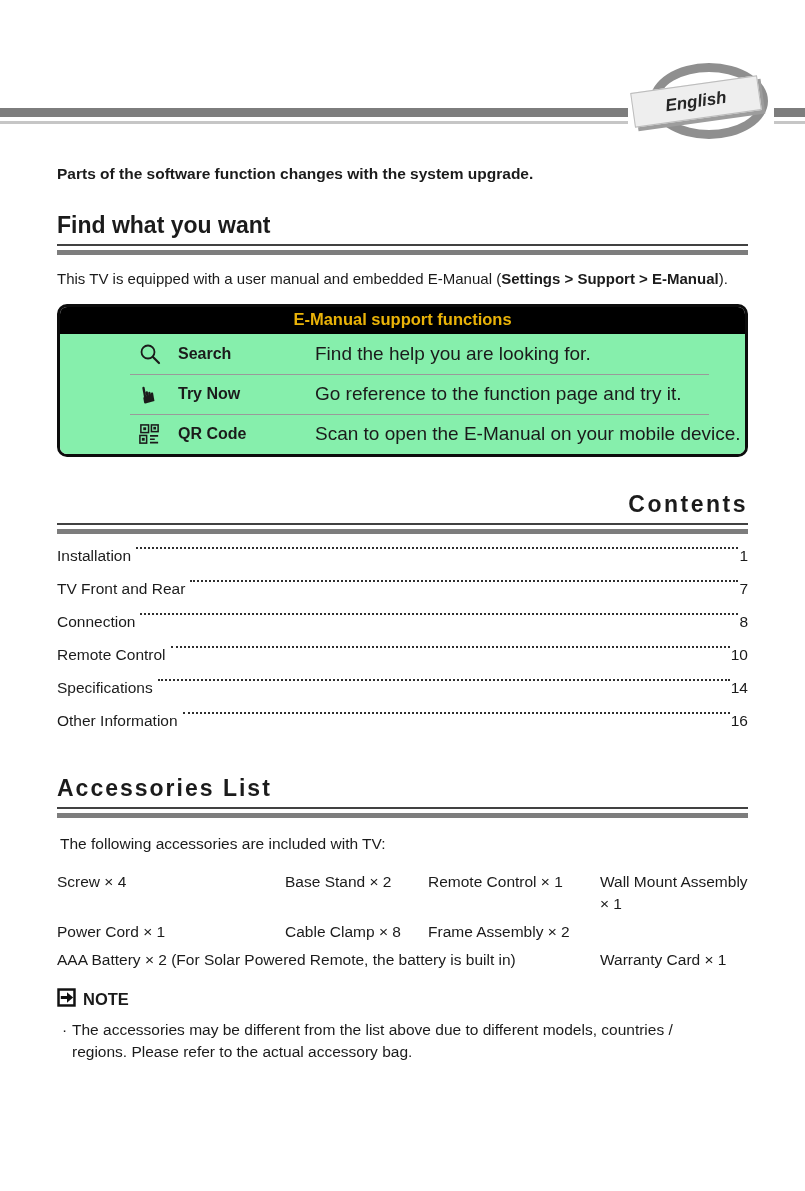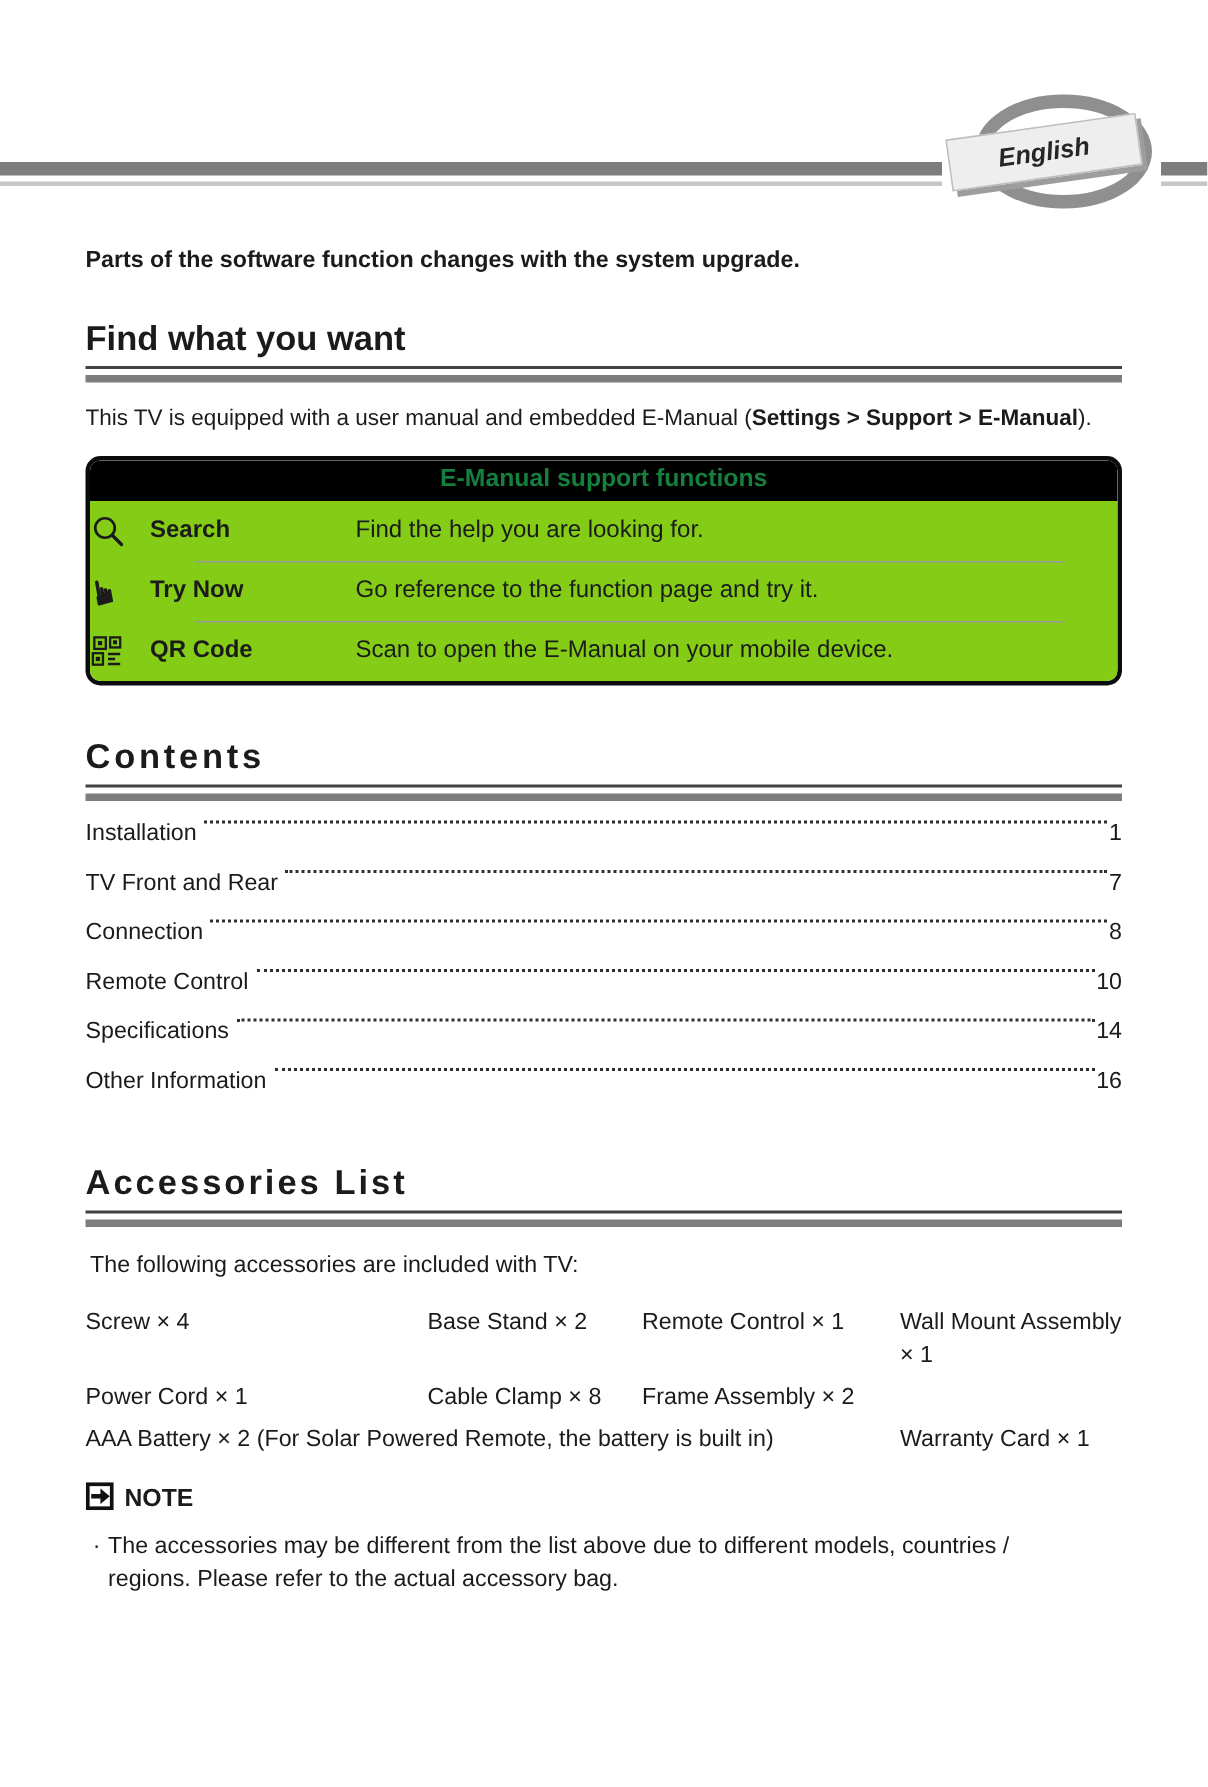--- a/index.html
+++ b/index.html
@@ -32,39 +32,39 @@
 
   
   .content { position:absolute; top:0; left:57px; width:691px; }
 
   .intro { margin-top:162px; }
   .intro p { margin:0; font-weight:bold; font-size:15.5px; line-height:24px; }
   .intro p + p { margin-top:9px; }
 
   .section-title { font-size:23px; font-weight:bold; margin:0; }
   .title-find { margin-top:26px; }
-  .title-contents { margin-top:34px; letter-spacing:2.5px; }
+  .title-contents { margin-top:34px; letter-spacing:2.5px;text-align:right; }
   .title-accessories { margin-top:30px; letter-spacing:2px; }
 
   .heading-rule { margin-top:5px; height:10px; border-top:2.5px solid #414141; position:relative; }
   .heading-rule::after { content:""; position:absolute; left:0; right:0; top:4px; height:5px; background:#7d7d7d; }
 
   .find-body { margin-top:13px; font-size:15px; line-height:20px; }
   .find-body .b { font-weight:bold; }
 
   
   .emanual-table { margin-top:14px; border:3px solid #0c0c0c; border-radius:10px; overflow:hidden; }
-  .table-header { background:#000; color:#15803d; font-weight:bold; font-size:16.5px; text-align:center; padding:3px 0 5px; }
-  .table-row { display:flex; align-items:center; height:40px; position:relative; background:#84cc16; }
+  .table-header { background:#000; color:#eab308; font-weight:bold; font-size:16.5px; text-align:center; padding:3px 0 5px; }
+  .table-row { display:flex; align-items:center; height:40px; padding-left:78px; position:relative; background:#86efac; }
   .table-row + .table-row::before {
     content:""; position:absolute; top:0; left:70px; right:36px; height:1px; background:#9a9a9a;
   }
   .cell-icon { width:40px; display:flex; align-items:center; }
   .cell-label { width:137px; font-weight:bold; font-size:16px; }
-  .cell-desc { font-size:16px; }
+  .cell-desc { font-size:19px; }
   .hand-glyph { font-family:"DejaVu Sans", sans-serif; font-size:23px; display:inline-block; transform:rotate(-100deg); line-height:1; }
 
   
   .toc { margin-top:12px; }
   .toc-row { display:flex; align-items:flex-start; height:33px; font-size:15.5px; }
   .toc-dots { flex:1; border-bottom:2.2px dotted #2e2e2e; margin:0 1px 3px 5px; }
   .toc-page { flex:none; }
 
   
   .acc-intro { margin-top:14px; font-size:15.5px; line-height:22px; padding-left:3px; }

